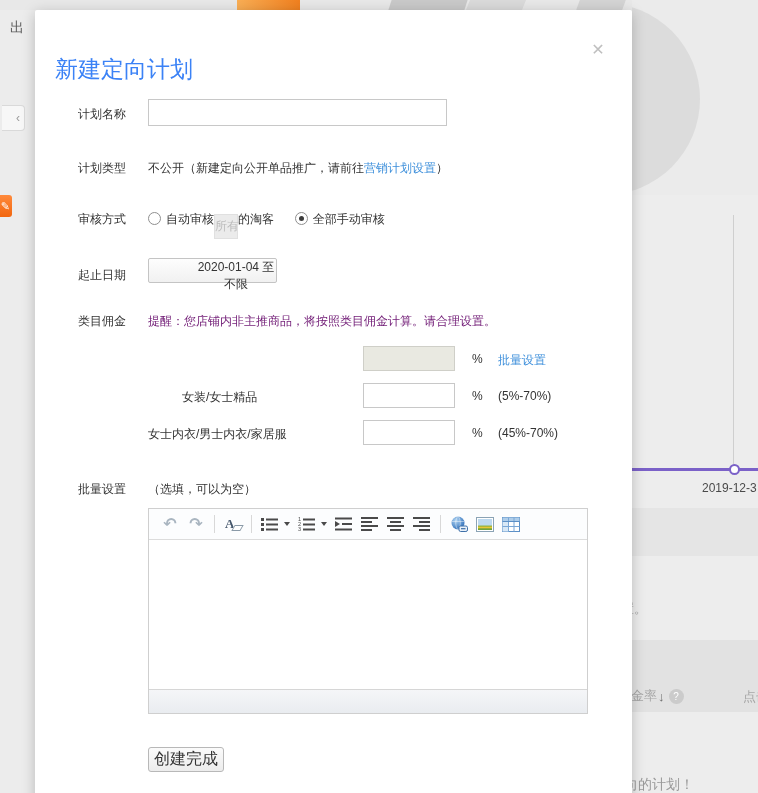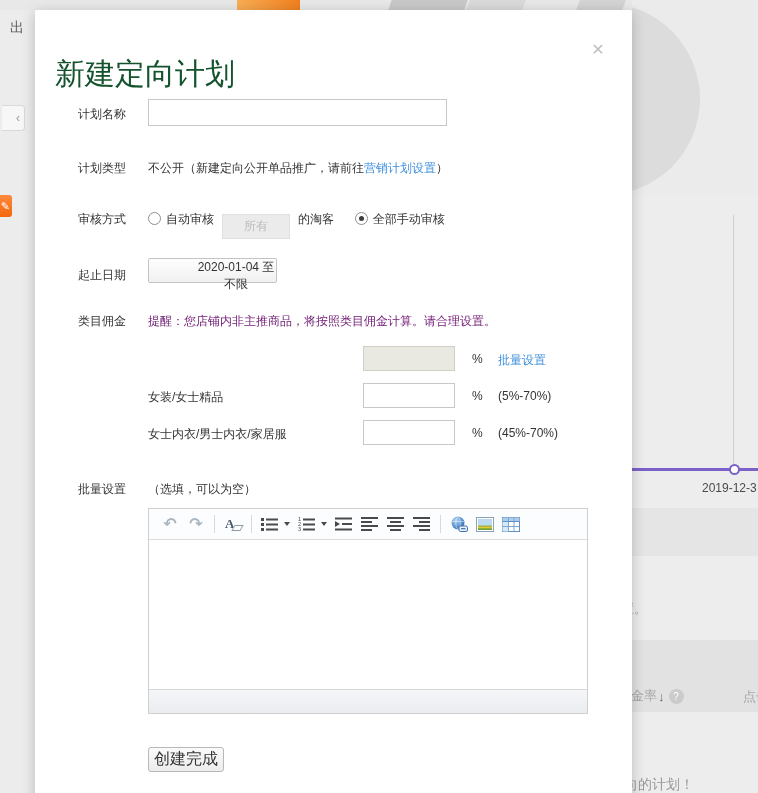--- a/index.html
+++ b/index.html
@@ -42,39 +42,39 @@
     display:flex; align-items:center; }
   .rp-sort-arrow { color:#6e6e6e; font-weight:bold; font-size:13px; margin-left:1px; }
   .rp-help { display:inline-flex; width:15px; height:15px; border-radius:50%; background:#cbcbcb;
     color:#fff; font-size:10px; align-items:center; justify-content:center; margin-left:4px; }
   .rp-colhead2 { position:absolute; left:111px; top:688px; font-size:13px; color:#a6a6a6; white-space:nowrap; }
   .rp-bottomtext { position:absolute; left:-8px; top:776px; font-size:14px; color:#9a9a9a; white-space:nowrap; }
 
   
   .modal { position:absolute; left:35px; top:10px; width:597px; height:800px; background:#fff;
     border-radius:2px; box-shadow:0 3px 14px rgba(0,0,0,.22); }
-  .modal-title { position:absolute; left:20px; top:44px; font-size:30px; color:#14532d; }
+  .modal-title { position:absolute; left:20px; top:44px; font-size:23px; color:#3b82f6; }
   .modal-close { position:absolute; left:552px; top:30px; font-size:16px; font-weight:bold;
     color:#bfbfbf; cursor:pointer; width:22px; height:22px; text-align:center; }
 
   .flabel { position:absolute; left:43px; width:62px; font-size:12px; color:#333; text-align:left; white-space:nowrap; }
   .fcontent { position:absolute; left:113px; font-size:12px; color:#333; white-space:nowrap; }
 
   .text-input { position:absolute; border:1px solid #c8c8c8; background:#fff; height:27px;
     font-size:12px; padding:0 6px; font-family:inherit; }
   .input-name { left:113px; top:89px; width:299px; }
 
   .link { color:#3d8fdb; cursor:pointer; text-decoration:none; }
 
   .radio { display:inline-block; width:13px; height:13px; border:1px solid #8f8f8f; border-radius:50%;
     background:#fff; vertical-align:-2px; margin-right:5px; position:relative; }
   .radio.checked::after { content:""; position:absolute; left:3px; top:3px; width:5px; height:5px;
     border-radius:50%; background:#3c3c3c; }
-  .scope-box { display:inline-block; width:68px; height:25px; line-height:23px; text-align:center;
-    background:#ebebeb; border:1px solid #e0e0e0; color:#bbb; margin:0 8px; vertical-align:-7px; }
+  .scope-box { display:inline-block; width:24px; height:25px; line-height:23px; text-align:center;
+    background:#ebebeb; border:1px solid #e0e0e0; color:#bbb; margin:0 0; vertical-align:-7px; }
 
   .date-btn { position:absolute; left:113px; top:248px; width:129px; height:25px;
     border:1px solid #c4c4c4; background:linear-gradient(#fdfdfd,#f1f1f1); border-radius:2px;
     font-size:12px; color:#333; font-family:inherit; cursor:pointer;padding-left:47px; }
 
   .warning { color:#701a75;text-align:center; }
 
   .pct-input { position:absolute; left:328px; width:92px; height:25px; border:1px solid #c8c8c8;
     background:#fff; font-size:12px; padding:0 6px; font-family:inherit; }
   .pct-input.disabled { background:#e9e9e1; border-color:#cfcfc8; }
@@ -165,21 +165,21 @@
     <div class="flabel" style="top:257px;">起止日期</div>
     <button class="date-btn">2020-01-04 至 不限</button>
 
     <div class="flabel" style="top:303px;">类目佣金</div>
     <div class="fcontent warning" style="top:303px;">提醒：您店铺内非主推商品，将按照类目佣金计算。请合理设置。</div>
 
     <input class="pct-input disabled" style="top: 336px;" disabled="">
     <span class="pct-sign" style="top:342px;">%</span>
     <span class="pct-extra link" style="top:342px;">批量设置</span>
 
-    <div class="fcontent" style="top:379px;">女装/女士精品</div>
+    <div class="fcontent" style="top:379px;margin-left:34px;">女装/女士精品</div>
     <input class="pct-input" style="top: 373px;">
     <span class="pct-sign" style="top:379px;">%</span>
     <span class="pct-extra" style="top:379px;">(5%-70%)</span>
 
     <div class="fcontent" style="top:416px;">女士内衣/男士内衣/家居服</div>
     <input class="pct-input" style="top: 410px;">
     <span class="pct-sign" style="top:416px;">%</span>
     <span class="pct-extra" style="top:416px;">(45%-70%)</span>
 
     <div class="flabel" style="top:471px;">批量设置</div>

